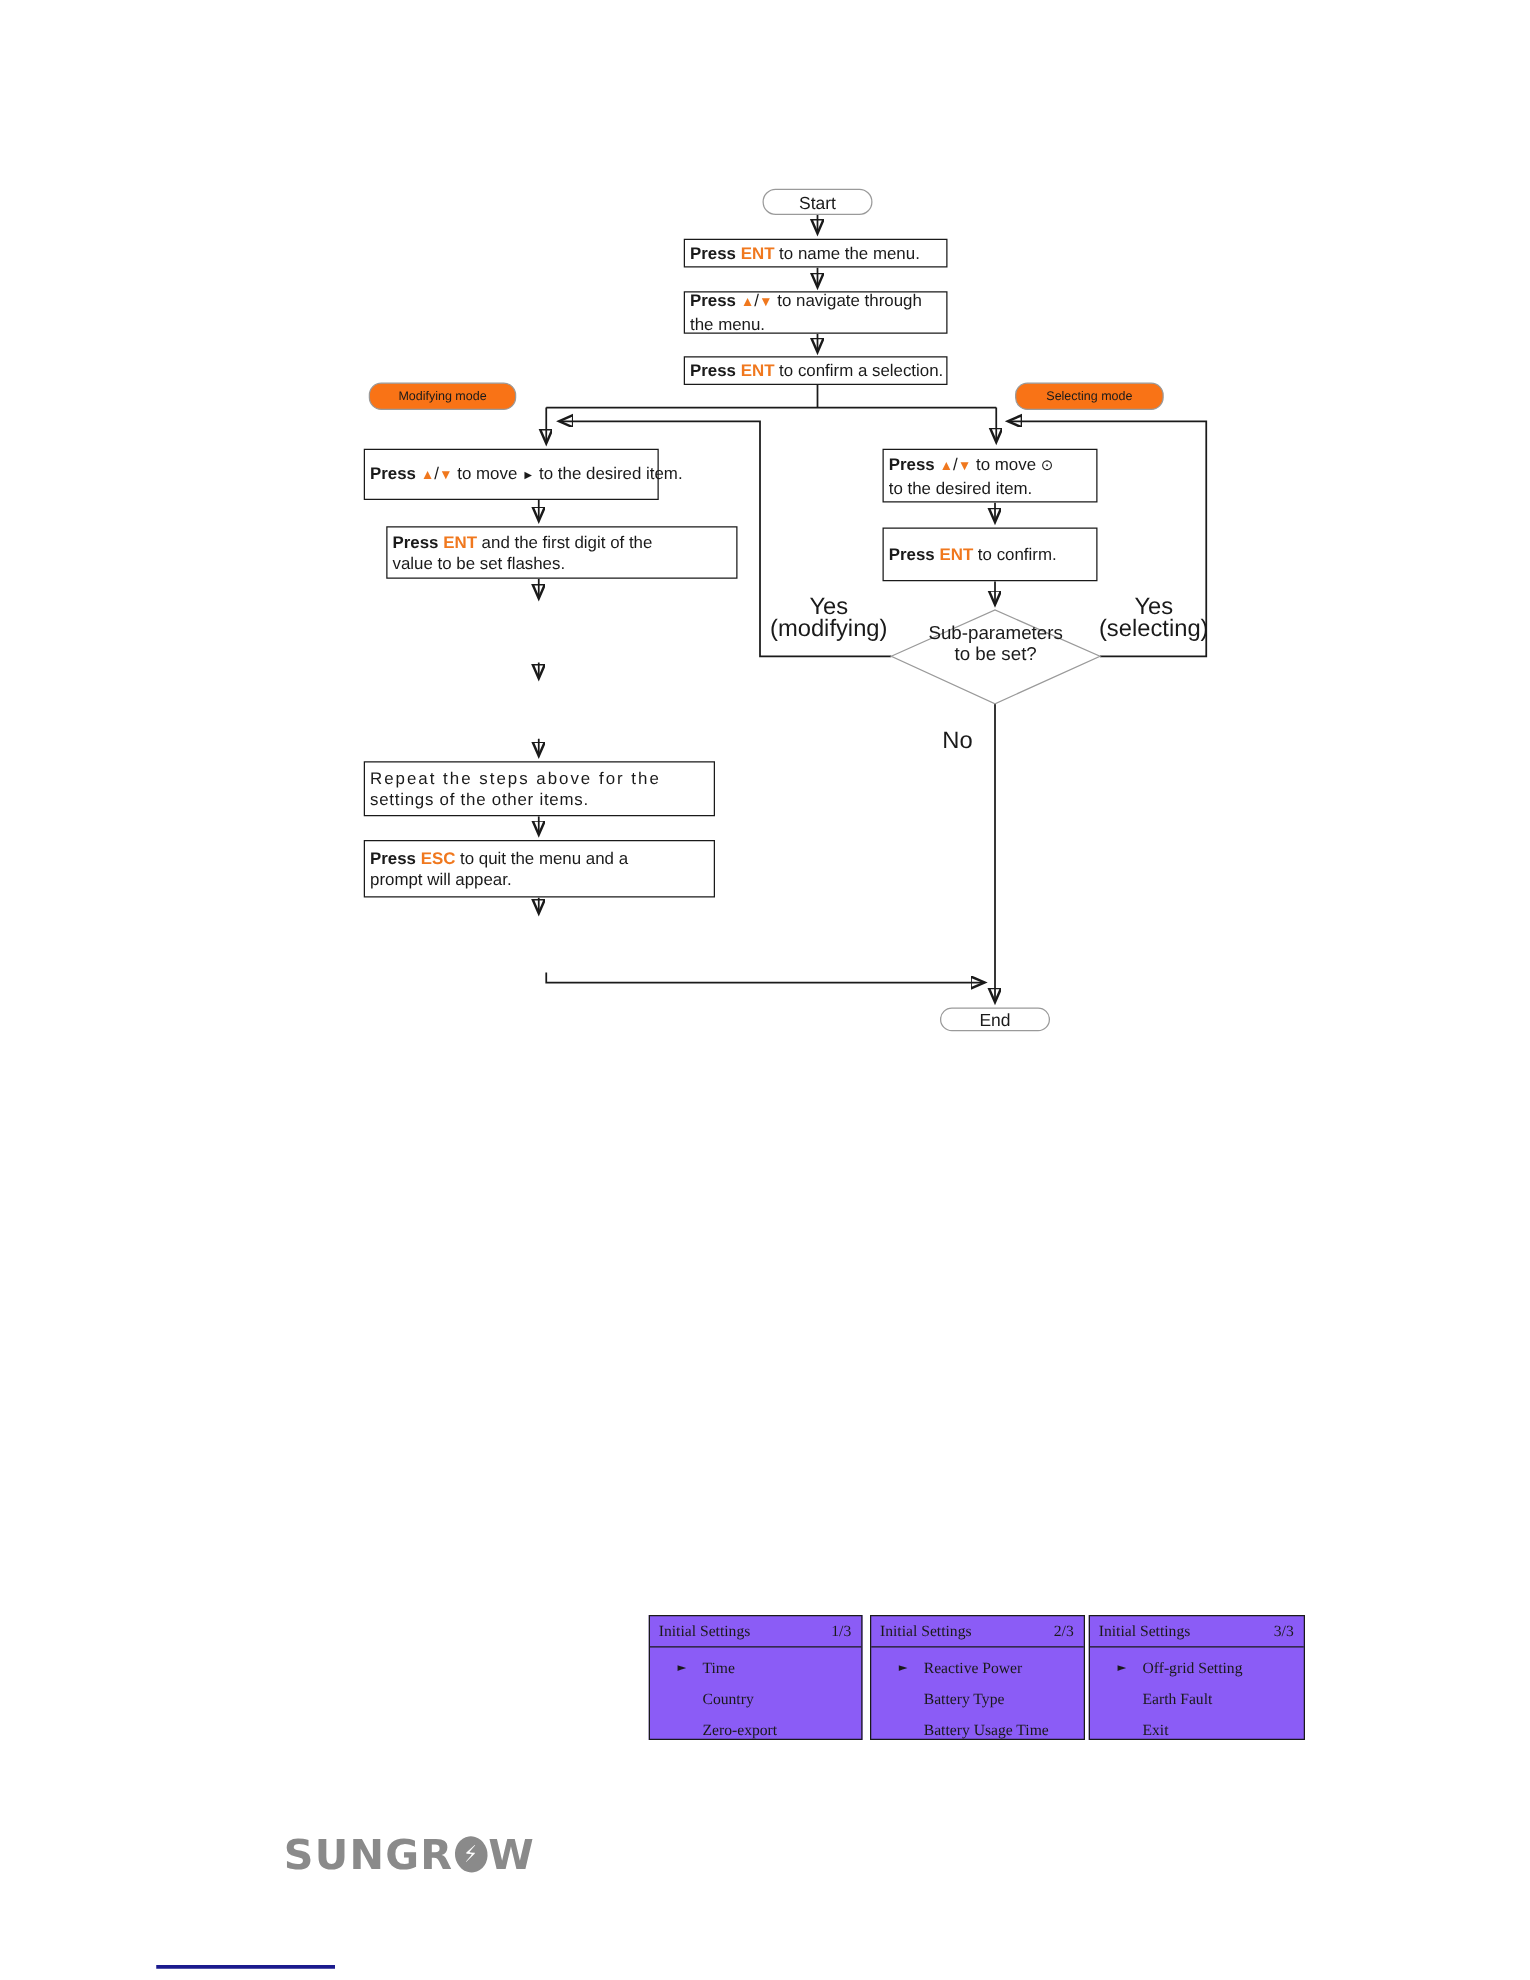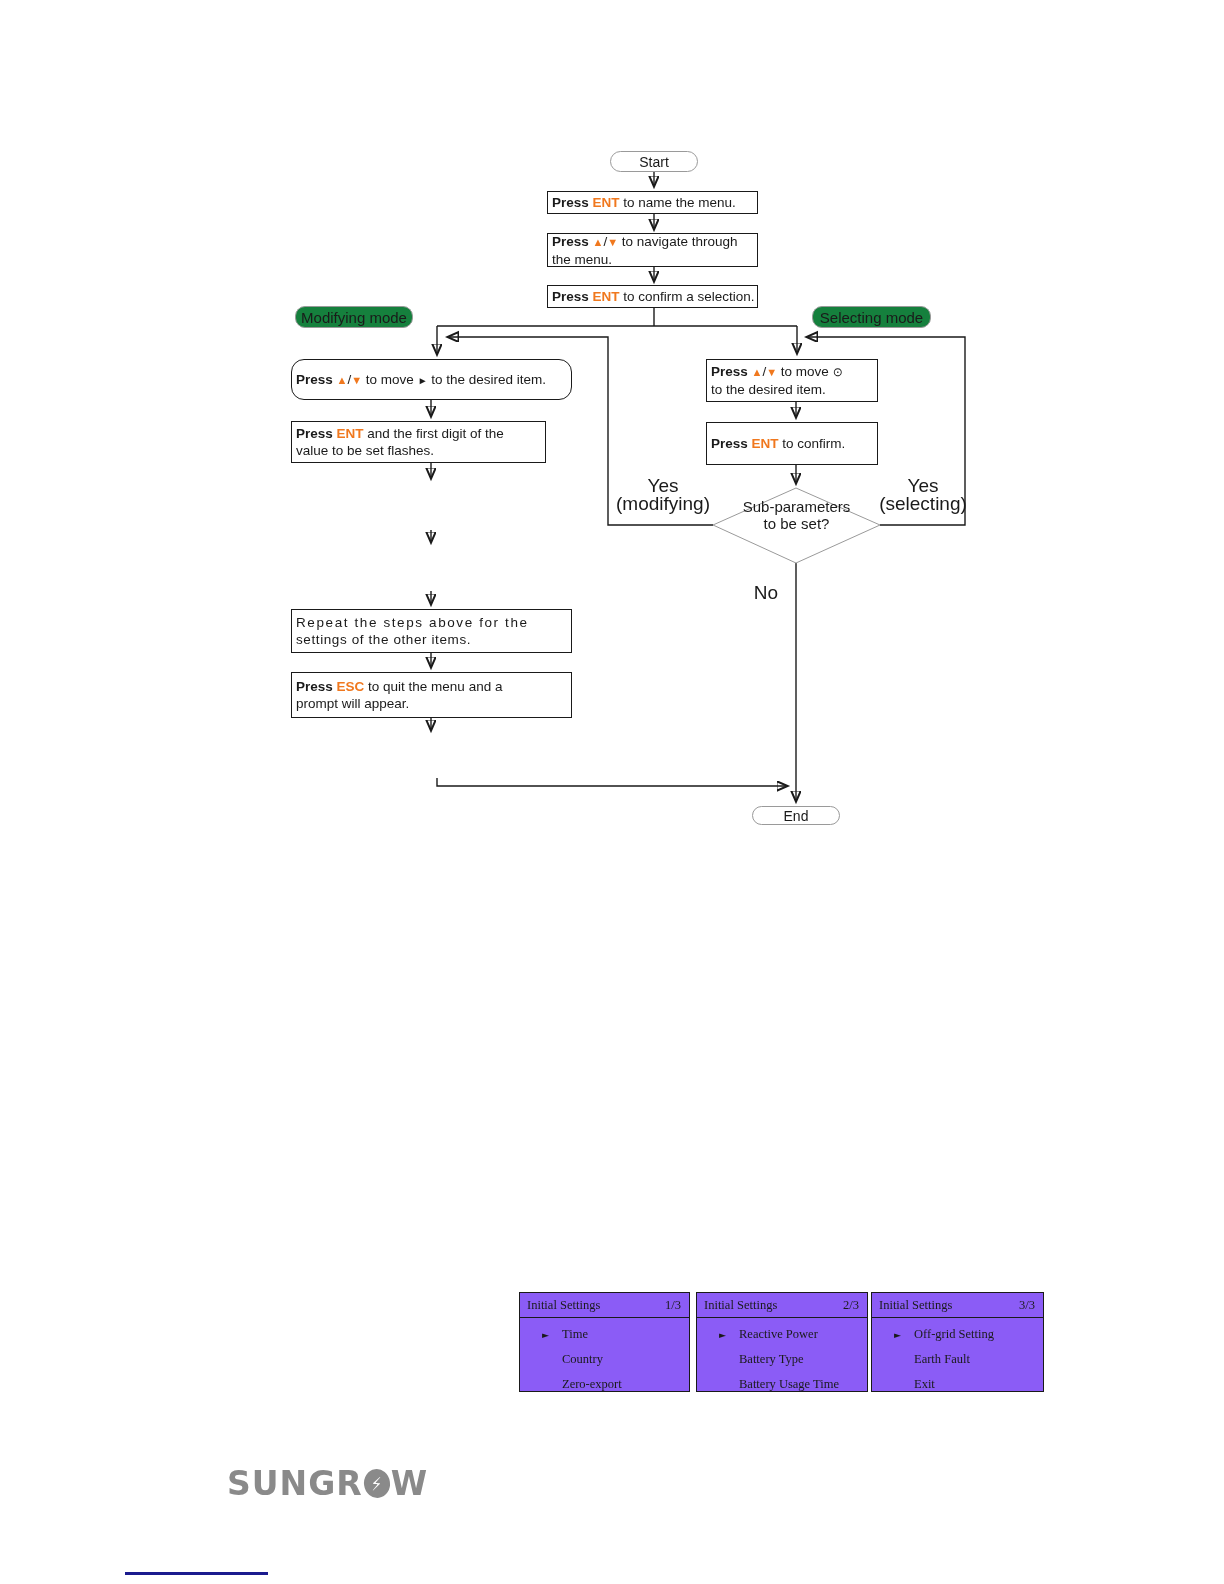--- a/index.html
+++ b/index.html
@@ -30,22 +30,22 @@
   .seg-o{font-weight:bold;color:var(--orange);}
   .seg-tri{color:var(--orange);font-size:11px;}
   .seg-ptr{font-size:10px;}
   .seg-radio{font-size:12px;}
 
   .term{
     position:absolute;border:1px solid var(--gray-border);border-radius:12px;background:#fff;
     font-size:14px;display:flex;align-items:center;justify-content:center;
   }
   .mode{
-    position:absolute;border:1px solid var(--gray-border);border-radius:10px;background:#15803d;
-    font-size:15px;display:flex;align-items:center;justify-content:center;
+    position:absolute;border:1px solid var(--gray-border);border-radius:10px;background:#f97316;
+    font-size:10px;display:flex;align-items:center;justify-content:center;
   }
   .lbl{position:absolute;font-size:19px;text-align:center;line-height:18px;}
   .diamond-text{position:absolute;font-size:15px;line-height:17px;text-align:center;}
 
   .lcd{
     position:absolute;border:1.5px solid var(--ink);background:#8b5cf6;
     font-family:"Liberation Serif",serif;font-size:12.5px;
   }
   .lcd-head{
     height:25px;border-bottom:1.5px solid var(--ink);
@@ -112,24 +112,24 @@
       <div class="rl"><span class="seg-b">Press </span><span class="seg-tri">▲</span><span class="seg-n">/</span><span class="seg-tri">▼</span><span class="seg-n"> to navigate through</span></div>
       <div class="rl"><span class="seg-n">the menu.</span></div>
     </div>
   <div class="fbox" style="left:547px;top:285px;width:211px;height:23px;">
       <div class="rl"><span class="seg-b">Press </span><span class="seg-o">ENT</span><span class="seg-n"> to confirm a selection.</span></div>
     </div>
 
   <div class="mode" style="left:295px;top:306px;width:118px;height:22px;">Modifying mode</div>
   <div class="mode" style="left:812px;top:306px;width:119px;height:22px;">Selecting mode</div>
 
-  <div class="fbox" style="left:291px;top:359px;width:281px;height:41px;border-radius:13px;">
+  <div class="fbox" style="left:291px;top:359px;width:236px;height:41px;">
       <div class="rl"><span class="seg-b">Press </span><span class="seg-tri">▲</span><span class="seg-n">/</span><span class="seg-tri">▼</span><span class="seg-n"> to move </span><span class="seg-ptr">►</span><span class="seg-n"> to the desired item.</span></div>
     </div>
-  <div class="fbox" style="left:291px;top:421px;width:255px;height:42px;">
+  <div class="fbox" style="left:309px;top:421px;width:281px;height:42px;">
       <div class="rl"><span class="seg-b">Press </span><span class="seg-o">ENT</span><span class="seg-n"> and the first digit of the</span></div>
       <div class="rl"><span class="seg-n">value to be set flashes.</span></div>
     </div>
   <div class="fbox" style="left:291px;top:609px;width:281px;height:44px;">
       <div class="rl rl-sp2"><span class="seg-n">Repeat the steps above for the</span></div>
       <div class="rl rl-sp3"><span class="seg-n">settings of the other items.</span></div>
     </div>
   <div class="fbox" style="left:291px;top:672px;width:281px;height:46px;">
       <div class="rl"><span class="seg-b">Press </span><span class="seg-o">ESC</span><span class="seg-n"> to quit the menu and a</span></div>
       <div class="rl"><span class="seg-n">prompt will appear.</span></div>

